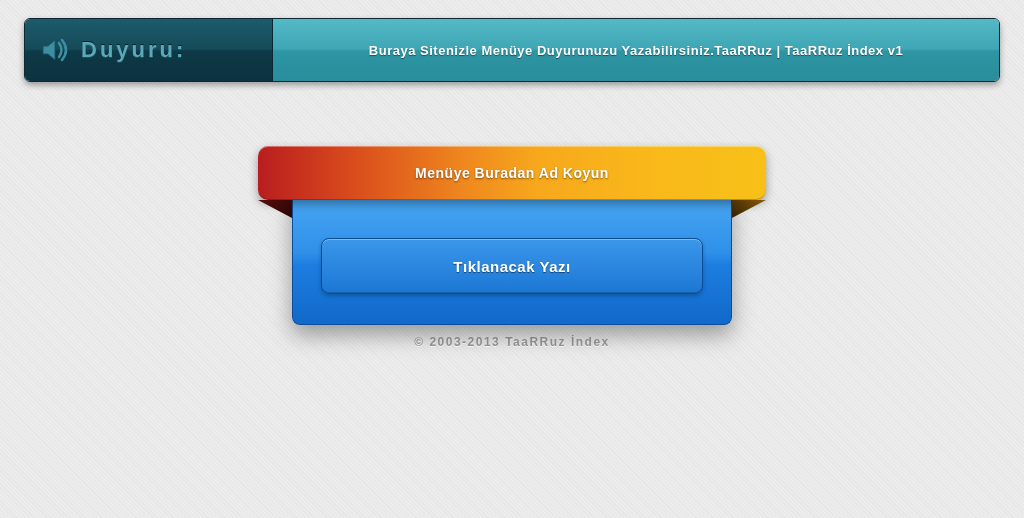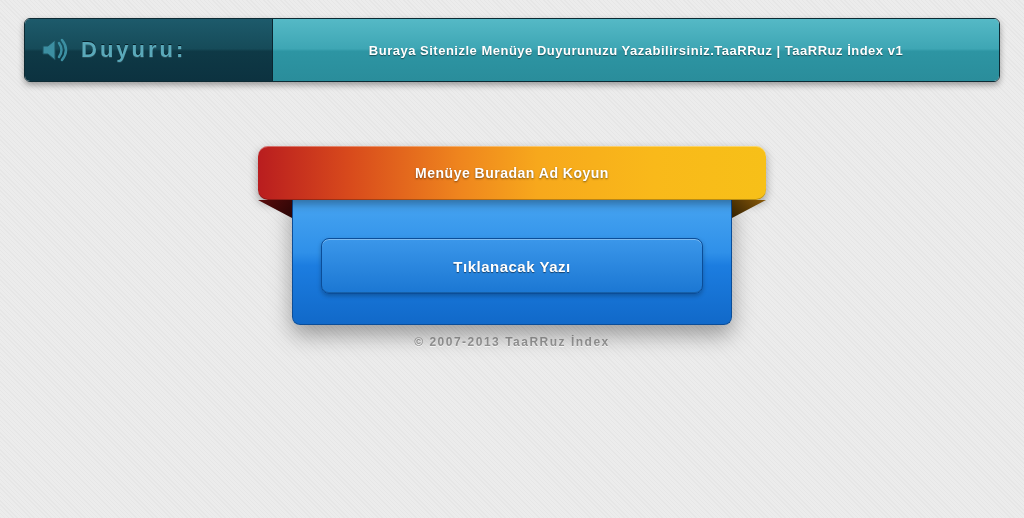--- a/index.html
+++ b/index.html
@@ -145,15 +145,15 @@
       <span class="fold fold-left"></span>
       <span class="fold fold-right"></span>
     </div>
 
     <div class="panel">
       <a class="menu-btn">
         <span>Tıklanacak Yazı</span>
       </a>
     </div>
 
-    <div class="footer">© 2007-2013 TaaRRuz İndex</div>
+    <div class="footer">© 2003-2013 TaaRRuz İndex</div>
   </div>
 </div>
 
 </body></html>

